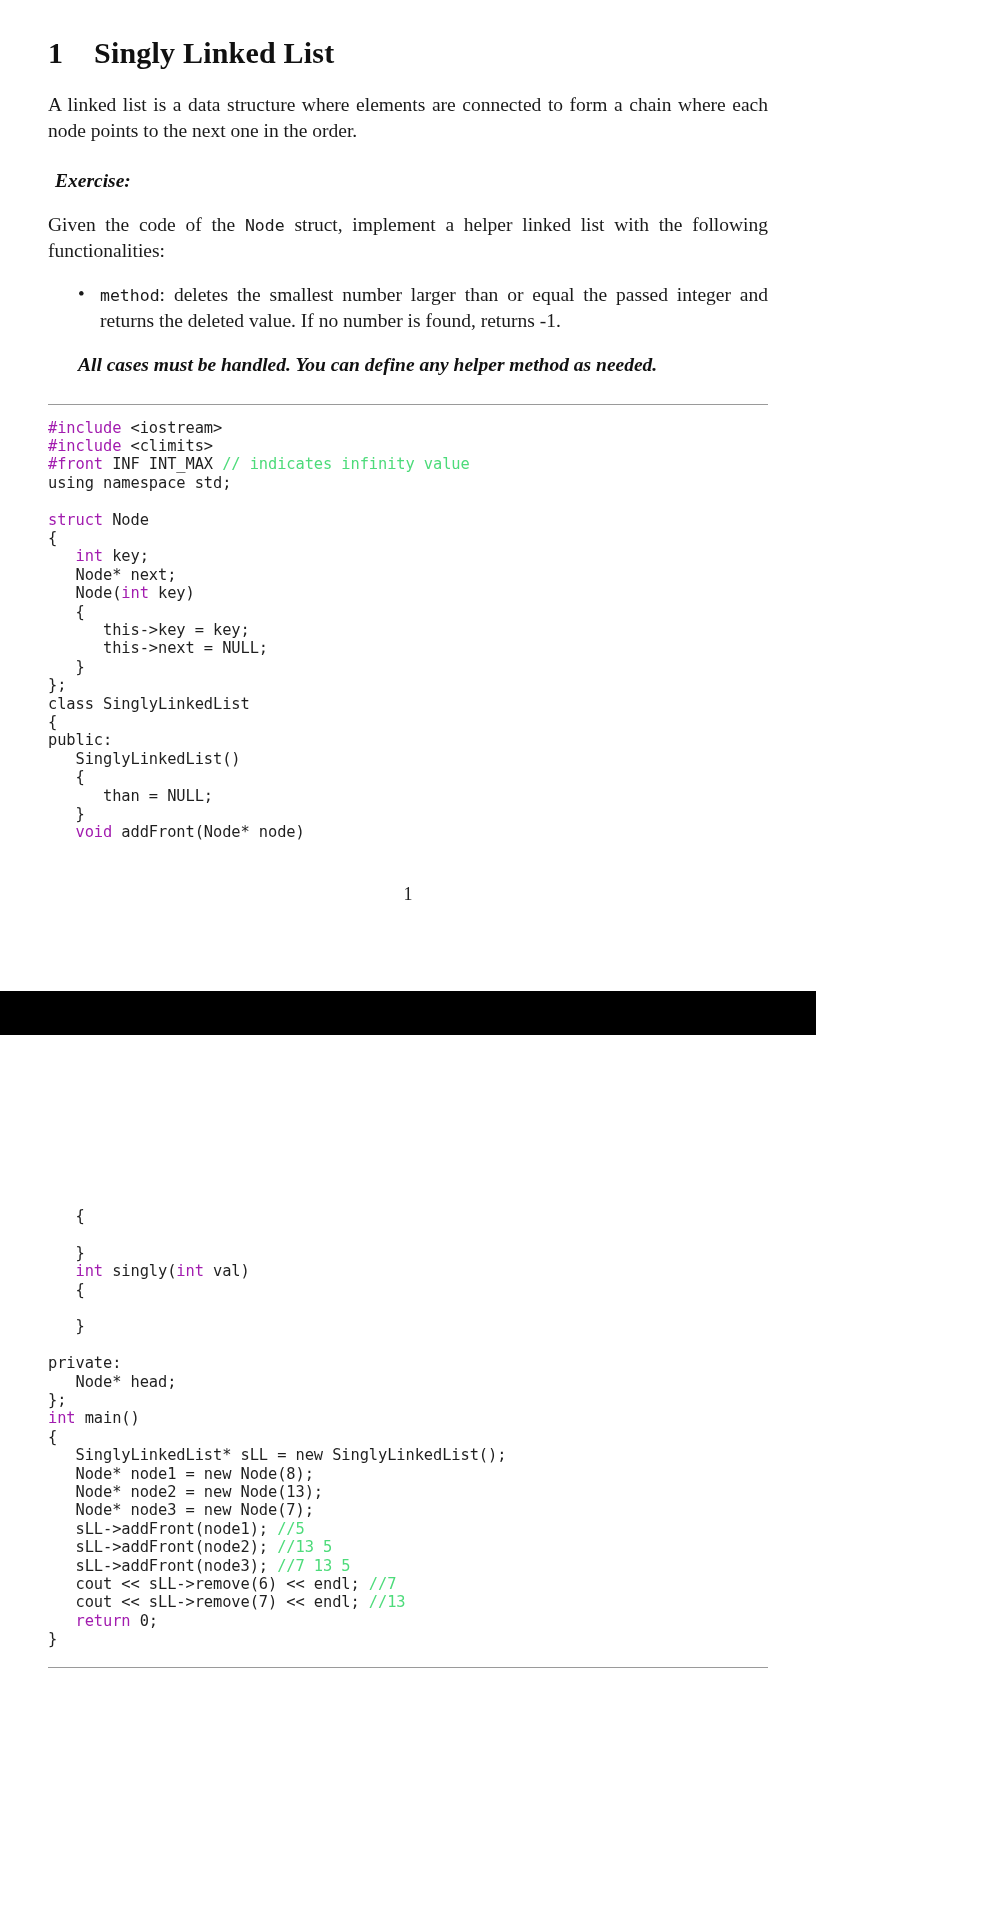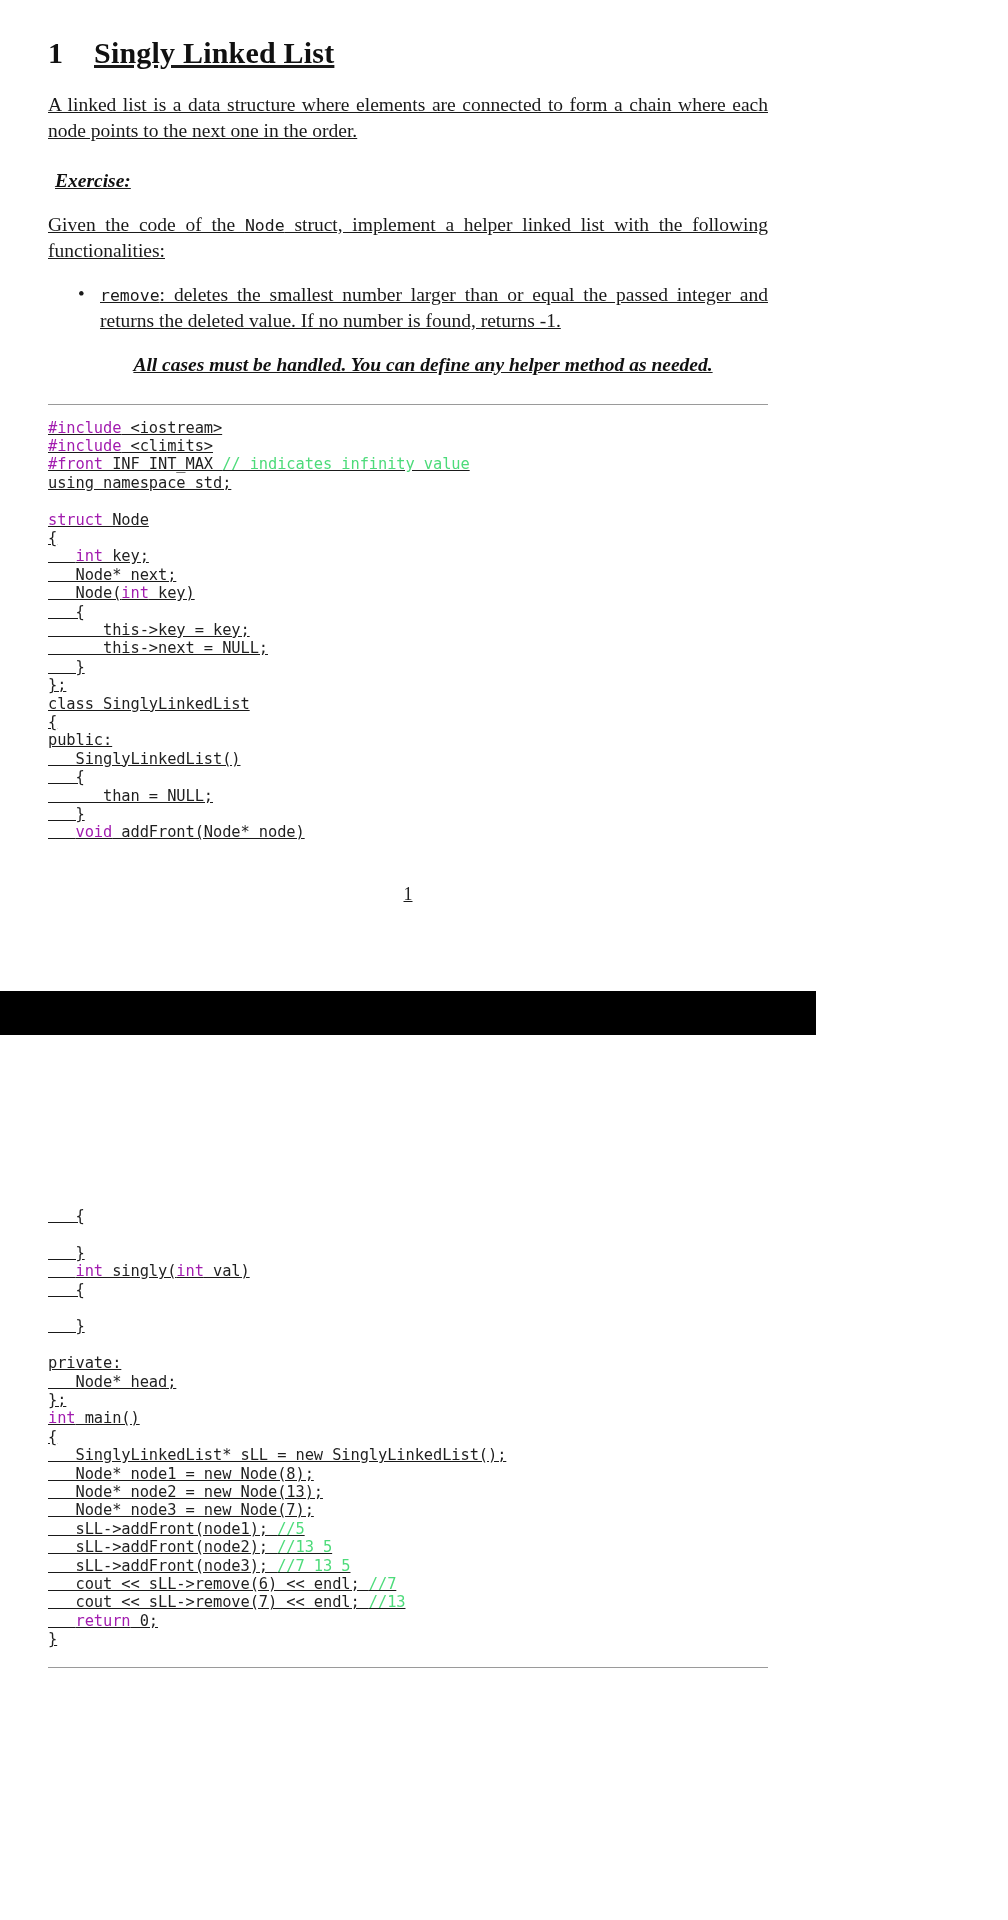--- a/index.html
+++ b/index.html
@@ -12,21 +12,20 @@
     font-family: "Liberation Serif", "DejaVu Serif", serif;
     color: #1a1a1a;
     -webkit-font-smoothing: antialiased;
   }
   .page {
     position: relative;
     width: 816px;
     min-height: 1920px;
     background: #ffffff;
     overflow: hidden;
-    text-decoration: underline;
   }
   .content {
     padding: 0 48px 0 48px;
   }
 
   
   h1.doc-heading {
     font-family: "Liberation Serif", "DejaVu Serif", serif;
     font-size: 30px;
     font-weight: 700;
@@ -82,21 +81,20 @@
     top: -1px;
     font-size: 19px;
     color: #1a1a1a;
   }
   .note-italic {
     font-size: 19.5px;
     font-weight: 700;
     font-style: italic;
     margin: 4px 0 0 30px;
     color: #111111;
-    text-align: center;
   }
 
   
   .listing {
     margin: 28px 0 0 0;
   }
   .listing-rule {
     height: 0;
     border-top: 1.6px solid #9a9a9a;
     width: 100%;
@@ -150,21 +148,21 @@
       <span class="sec-num">1</span><span>Singly Linked List</span>
     </h1>
 
     <p class="para">A linked list is a data structure where elements are connected to form a chain where each node points to the next one in the order.</p>
 
     <div class="exercise-label">Exercise:</div>
 
     <p class="para tight"><span>Given the code of the </span><span class="inline-code">Node</span><span> struct, implement a helper linked list with the following functionalities:</span></p>
 
     <ul class="bullets">
-      <li><span class="inline-code">remove</span><span>: deletes the smallest number larger than or equal the passed integer and returns the deleted value. If no number is found, returns -1.</span></li>
+      <li><span class="inline-code">method</span><span>: deletes the smallest number larger than or equal the passed integer and returns the deleted value. If no number is found, returns -1.</span></li>
     </ul>
 
     <div class="note-italic">All cases must be handled.  You can define any helper method as needed.</div>
 
     <div class="listing">
       <div class="listing-rule"></div>
       <pre class="code"><span class="kw">#include</span><span> &lt;iostream&gt;</span>
 <span class="kw">#include</span><span> &lt;climits&gt;</span>
 <span class="kw">#front</span><span> INF INT_MAX </span><span class="cmt">// indicates infinity value</span>
 <span>using namespace std;</span>

